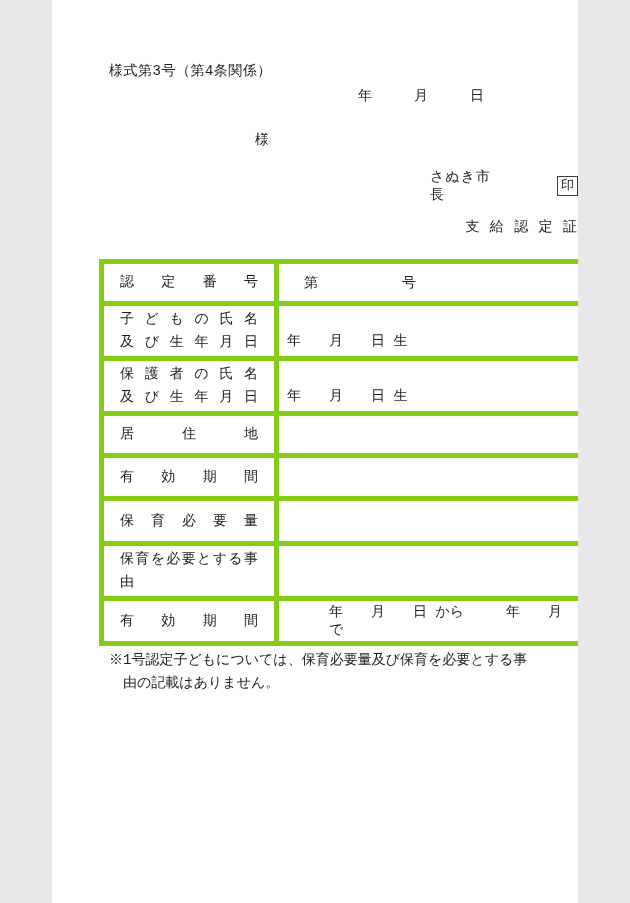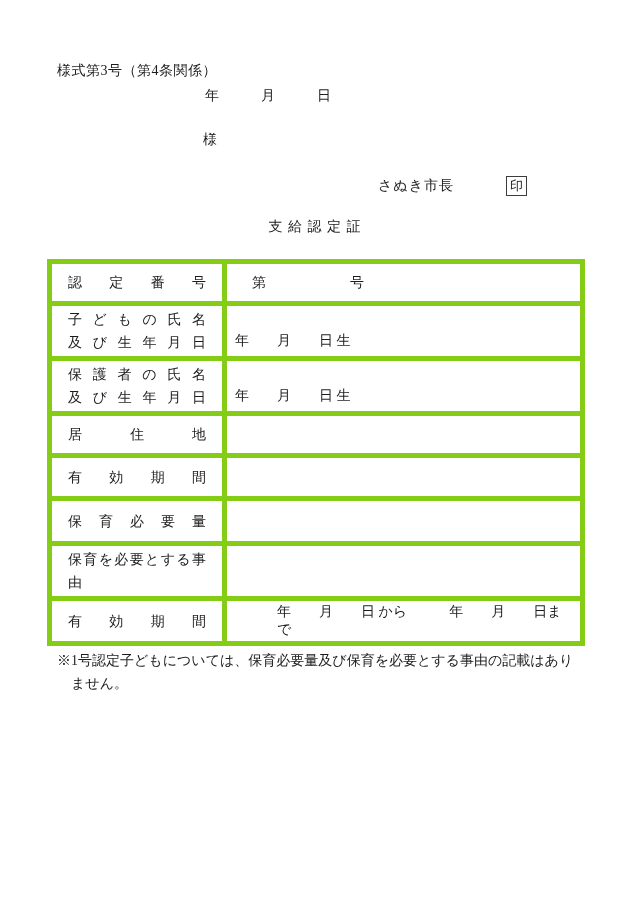--- a/index.html
+++ b/index.html
@@ -1,36 +1,36 @@
 <!DOCTYPE html>
 <html><head>
 <meta charset="utf-8">
 <style>
   * { margin: 0; padding: 0; box-sizing: border-box; }
   html, body { background: #e8e8e8; }
   .page {
     position: relative;
-    width: 630px;
+    width: 526px;
     height: 903px;
     margin: 0 auto;
     background: #ffffff;
     color: #1c1c1c;
-    font-family: Liberation Serif, serif;
+    font-family: Liberation Mono, monospace;
     font-size: 14px;
     overflow: hidden;
   }
   .form-number {
     margin: 63px 0 0 57px;
     line-height: 16px;
     letter-spacing: 0.5px;
   }
   .date-line {
     margin-top: 9px;
     line-height: 16px;
-    text-align: center;
+    text-align: right;
     padding-right: 94px;
   }
   .addressee {
     margin: 28px 0 0 203px;
     line-height: 16px;
   }
   .mayor-line {
     margin: 27px 0 12px 378px;
     height: 22px;
     display: flex;
@@ -41,21 +41,21 @@
     display: inline-block;
     margin-left: 52px;
     border: 1.5px solid #3c3c3c;
     font-size: 13px;
     line-height: 16px;
     padding: 1px 3px;
   }
   .doc-title {
     margin-top: 22px;
     line-height: 16px;
-    text-align: center;
+    text-align: right;
     letter-spacing: 1px;
   }
   table.cert-table {
     margin: 24px 0 0 47px;
     width: 533px;
     border-collapse: collapse;
     table-layout: fixed;
   }
   table.cert-table td {
     border: 5px solid #84cc16;

